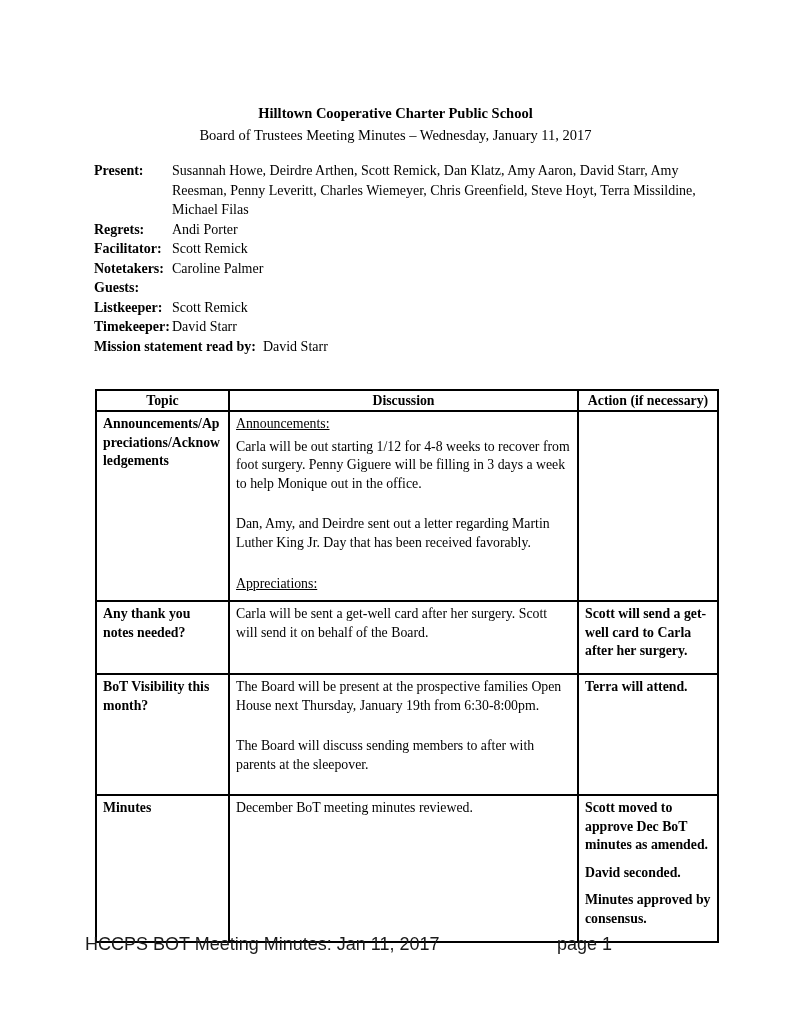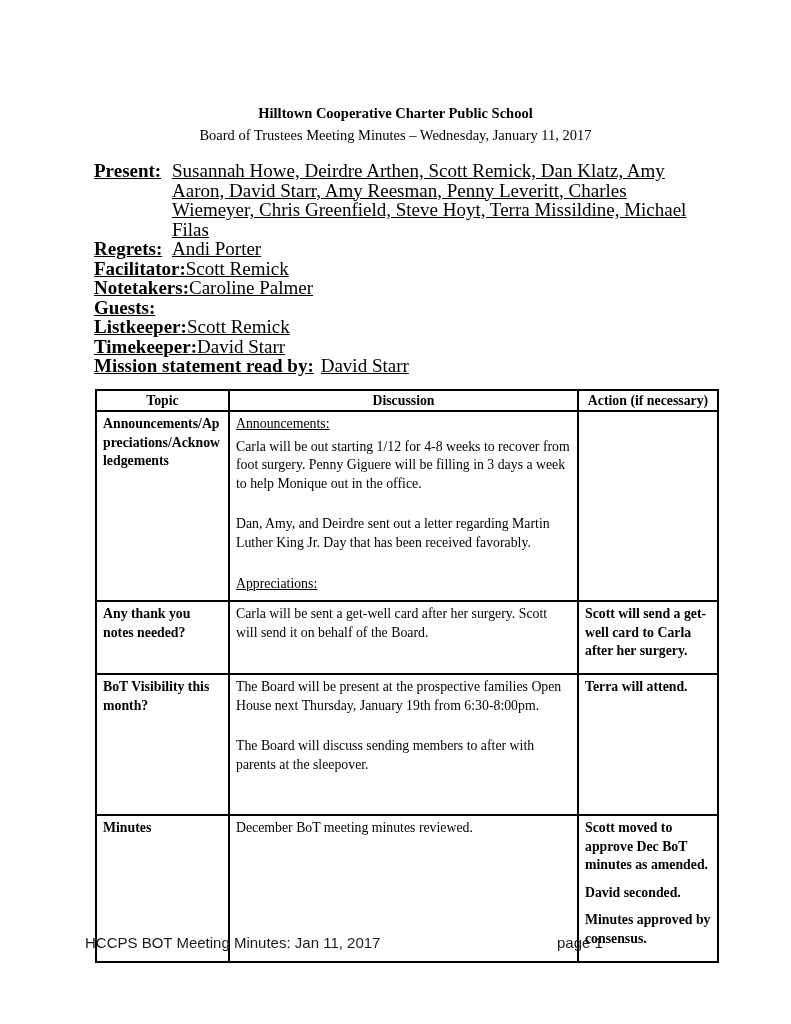--- a/index.html
+++ b/index.html
@@ -26,23 +26,22 @@
   }
   .doc-title { font-weight: bold; }
   .doc-subtitle { font-weight: normal; }
 
   
   .meta {
     position: absolute;
     top: 161px;
     left: 94px;
     width: 612px;
-    font-size: 19px;
+    font-size: 14px;
     line-height: 19.5px;
-    text-decoration: underline;
   }
   .meta-row { display: flex; }
   .meta-label { font-weight: bold; flex: 0 0 78px; }
   .meta-value { flex: 1 1 auto; }
   .meta-row.inline { display: block; }
   .meta-row.inline .meta-label { font-weight: bold; }
   .meta-row.inline .meta-value { margin-left: 7px; }
 
   
   table.minutes {
@@ -66,36 +65,36 @@
     text-align: center;
     padding: 0 2px;
     height: 19px;
     line-height: 19px;
   }
   td.topic { font-weight: bold; padding-left: 6px; }
   td.topic.breakall { word-break: break-all; }
   td.act { font-weight: bold; }
   tr.r0 { height: 185px; padding-left: 40px; }
   tr.r1 { height: 56px; }
-  tr.r2 { height: 141px; }
+  tr.r2 { height: 121px; }
   tr.r3 { height: 131px; }
   td p { margin: 0 0 4px 0; }
   td p.u { text-decoration: underline; }
   td p.gap { margin-top: 22px; }
   td.act p { margin: 0 0 9px 0; }
 
   
   .footer {
     position: absolute;
     top: 934px;
     left: 0;
     right: 0;
     height: 22px;
     font-family: "Liberation Sans", sans-serif;
-    font-size: 15px;
+    font-size: 18px;
     color: #1a1a1a;
   }
   .footer .left { position: absolute; left: 85px; top: 0; }
   .footer .right { position: absolute; left: 557px; top: 0; }
 </style>
 </head>
 <body>
 
 <div class="page">
 

